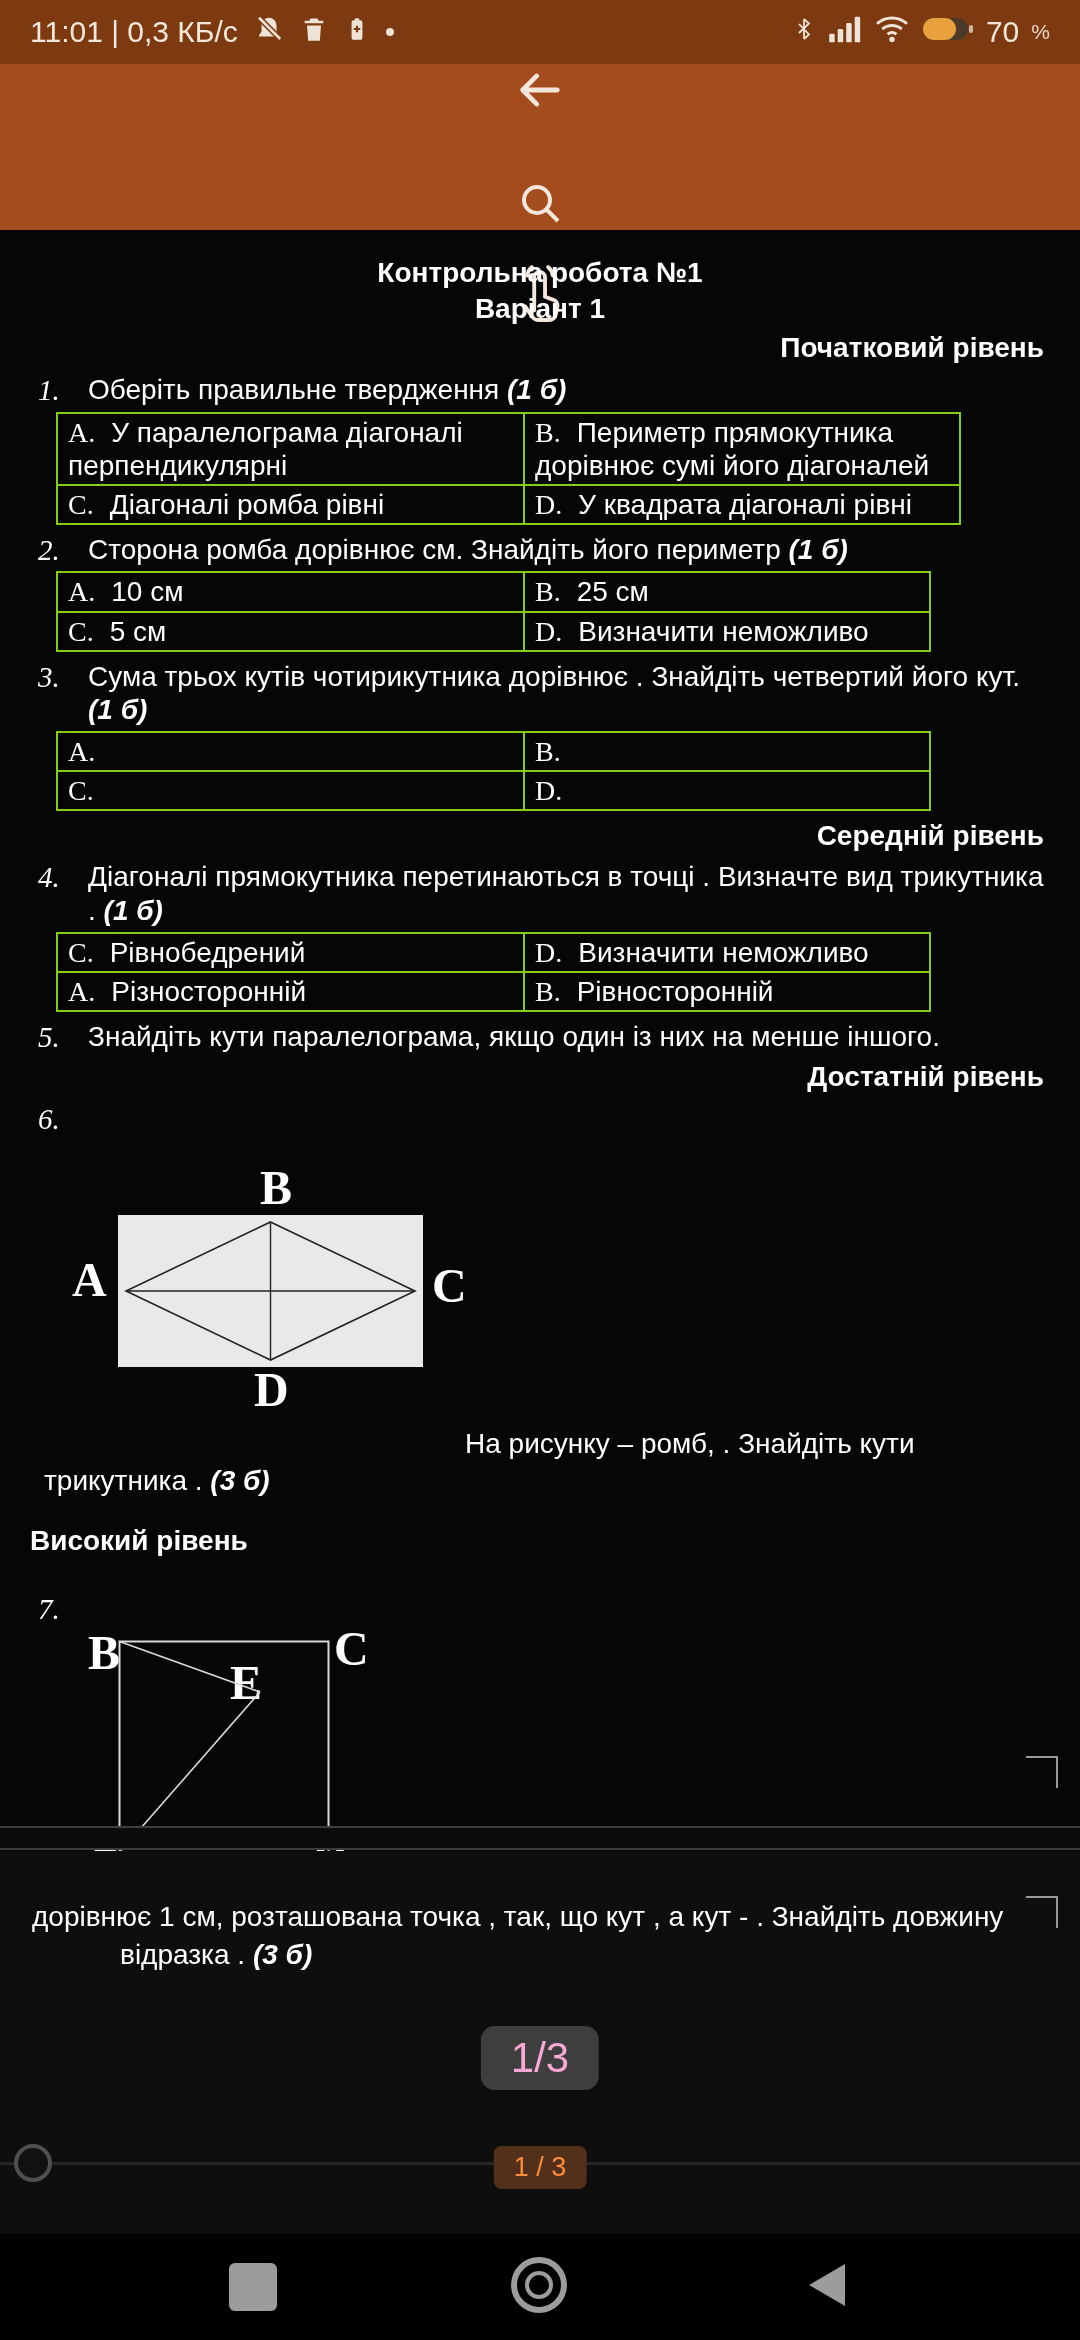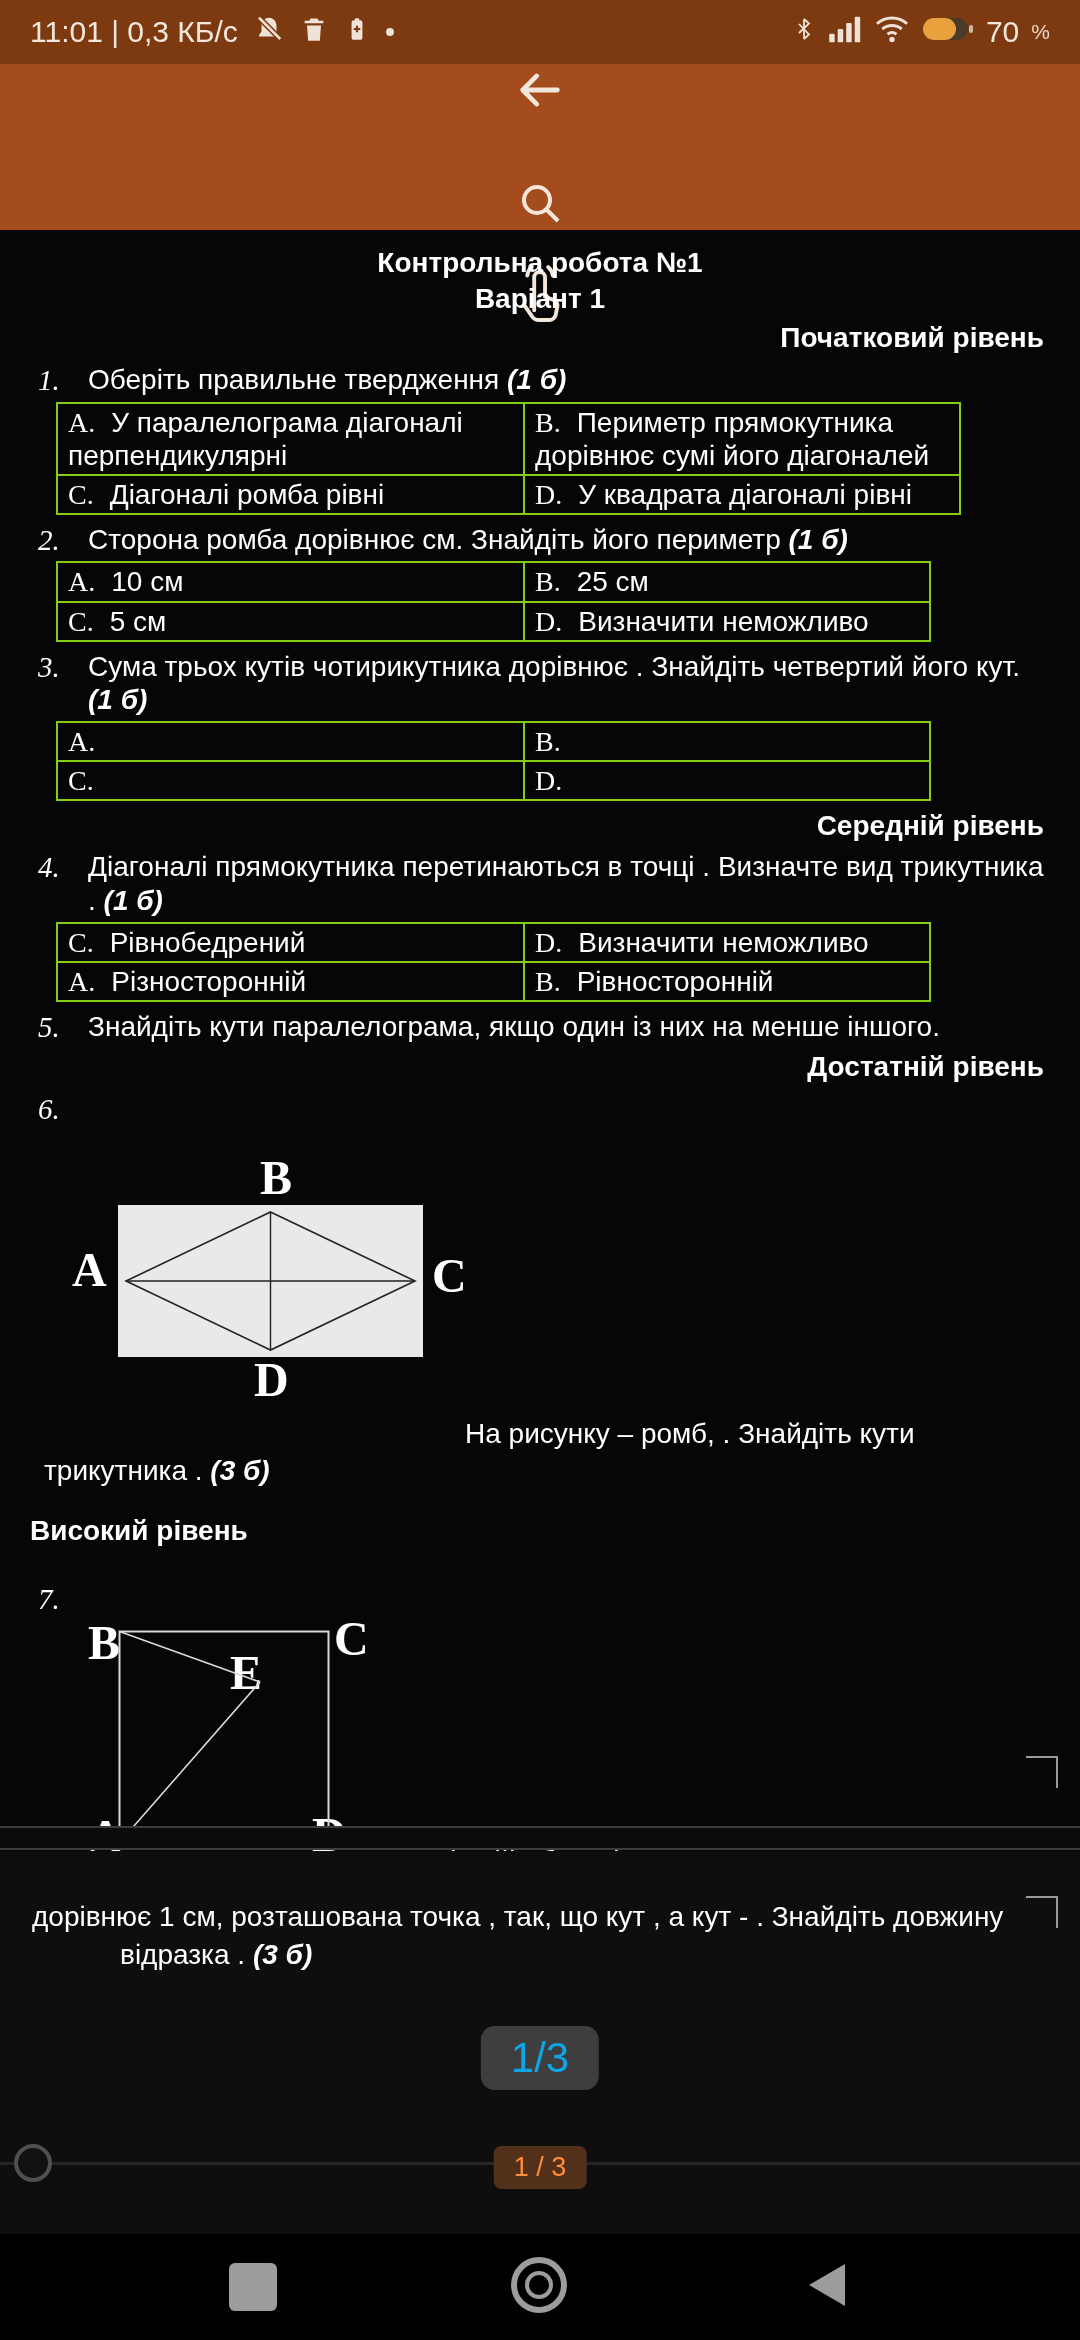--- a/index.html
+++ b/index.html
@@ -14,21 +14,21 @@
   .pct-num{font-size:30px;} .pct-sign{font-size:21px;opacity:.9;}
   .dot{width:8px;height:8px;border-radius:50%;background:#efe3d8;}
 
   
   .app-bar{height:166px;background:#a44c1d;display:flex;align-items:center;padding:0 40px;gap:30px;flex-direction:column;}
   .app-title{flex:1;font-size:46px;font-weight:bold;color:#f5e8db;margin-left:26px;
              white-space:nowrap;overflow:hidden;}
   .icon-btn{flex:none;display:flex;align-items:center;justify-content:center;background:none;border:none;padding:0;cursor:pointer;}
 
   
-  .doc{padding:14px 30px 0 30px;font-size:28px;line-height:1.2;}
+  .doc{padding:24px 30px 0 30px;font-size:28px;line-height:1.2;}
   .center-bold{text-align:center;font-weight:bold;margin:2px 0;}
   .right-bold{text-align:right;font-weight:bold;padding-right:6px;margin:6px 0 4px;}
   .q{display:flex;margin:8px 0 4px;}
   .qnum{flex:none;width:50px;padding-left:8px;font-style:italic;font-family:"Liberation Serif",serif;font-size:29px;}
   .qtext{flex:1;}
   .pts{font-style:italic;font-weight:bold;}
   .pts-line{padding-left:14px;font-style:italic;margin:2px 0 6px;}
 
   table.opt-table{border-collapse:collapse;margin:4px 0 8px 26px;width:875px;table-layout:fixed;}
   table.opt-table.t1{width:905px;}
@@ -54,21 +54,21 @@
   
   .page2-bg{position:absolute;left:0;top:1851px;width:100%;height:384px;background:#0e0e0e;}
   .page-gap{position:absolute;left:0;top:1826px;width:100%;height:20px;background:#0c0c0c;
             border-top:2px solid #3d3d3d;border-bottom:2px solid #3d3d3d;}
   .corner-mark{position:absolute;right:22px;width:30px;height:30px;
                border-top:2px solid #999;border-right:2px solid #999;}
   .cm1{top:1756px;} .cm2{top:1896px;}
   .cont-text{position:absolute;left:32px;right:32px;top:1898px;font-size:28px;line-height:1.35;}
   .cont-line2{padding-left:88px;}
   .page-pill{position:absolute;top:2026px;left:50%;transform:translateX(-50%);
-             background:#3e3e3e;border-radius:14px;padding:8px 30px;font-size:42px;color:#0ea5e9;}
+             background:#3e3e3e;border-radius:14px;padding:8px 30px;font-size:42px;color:#f9a8d4;}
   .slider-track{position:absolute;top:2162px;left:0;right:0;height:3px;background:#262626;}
   .slider-thumb{position:absolute;top:2144px;left:14px;width:38px;height:38px;border-radius:50%;
                 border:4px solid #4f4f4f;background:#111;box-sizing:border-box;}
   .slider-pill{position:absolute;top:2146px;left:50%;transform:translateX(-50%);
                background:#53301a;color:#ff8d3a;font-size:27px;padding:6px 20px;border-radius:8px;}
 
   
   .nav-bar{position:absolute;left:0;bottom:0;width:100%;height:106px;background:#000;
            display:flex;align-items:center;justify-content:space-evenly;}
   .nav-square{width:48px;height:48px;background:#9c9c9c;border-radius:6px;}

